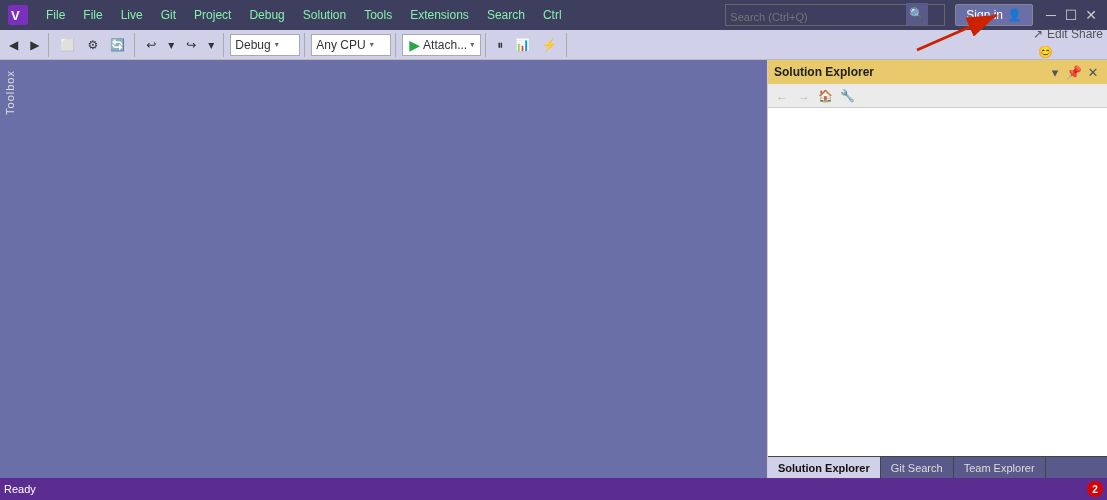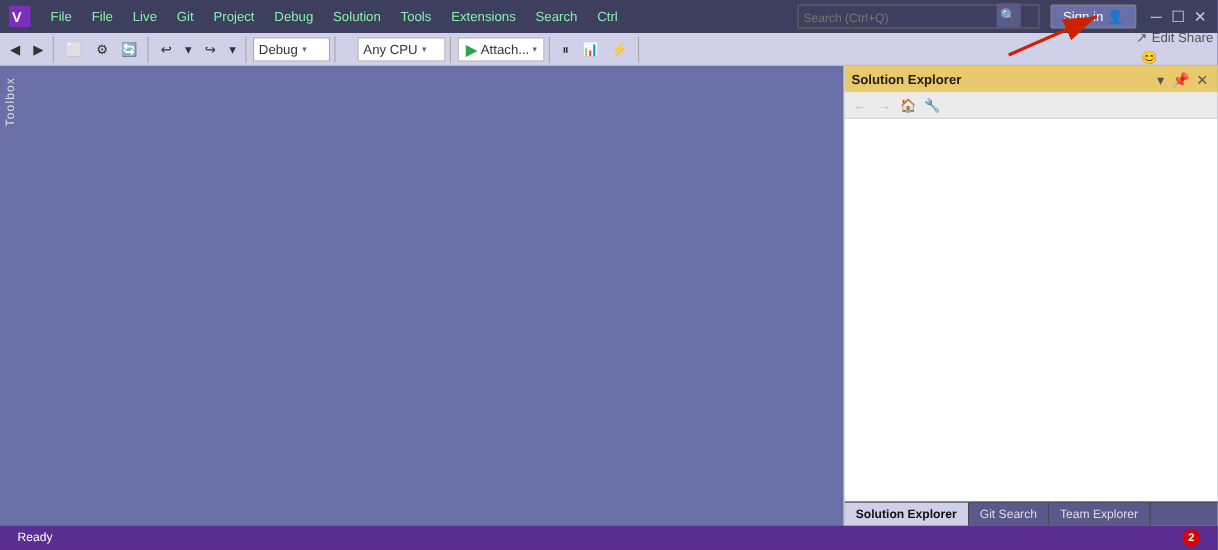--- a/index.html
+++ b/index.html
@@ -146,21 +146,21 @@
       background: #fff;
       border: 1px solid #aaa;
       height: 22px;
       font-size: 12px;
       color: #333;
       padding: 0 4px;
       cursor: pointer;
       gap: 4px;
     }
     #debug-dropdown { width: 70px; }
-    #cpu-dropdown { width: 80px; margin-left: 14px; }
+    #cpu-dropdown { width: 80px; }
     #attach-btn {
       background: #fff;
       border: 1px solid #aaa;
       display: flex;
       align-items: center;
       gap: 3px;
       padding: 0 6px;
       height: 22px;
       cursor: pointer;
       font-size: 12px;
@@ -305,21 +305,21 @@
     
     #status-bar {
       position: absolute;
       bottom: 0;
       left: 0;
       right: 0;
       height: 22px;
       background: #5c2d91;
       display: flex;
       align-items: center;
-      padding: 0 16px;
+      padding: 0 4px;
       color: #fff;
       font-size: 11px;
       justify-content: space-between;
     }
     #notification-badge {
       background: #d00;
       color: #fff;
       border-radius: 50%;
       width: 16px;
       height: 16px;

